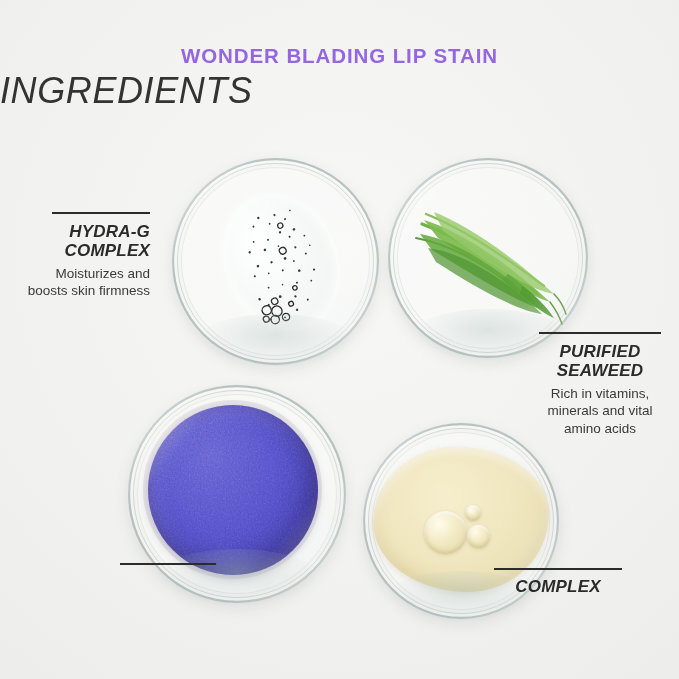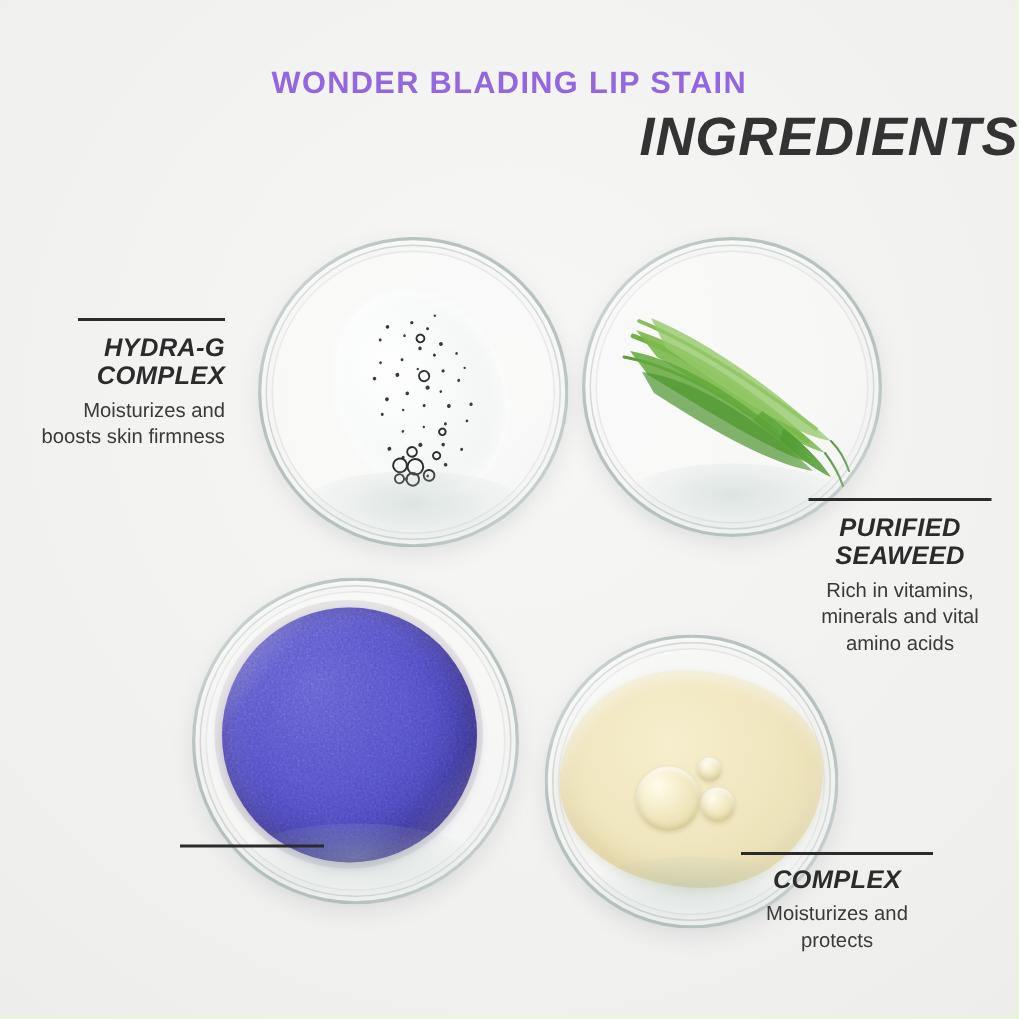--- a/index.html
+++ b/index.html
@@ -37,23 +37,23 @@
     font-weight: bold;
     letter-spacing: 0.9px;
     color: #9466e0;
     font-family: "Liberation Sans", sans-serif;
   }
   .title-main {
     position: absolute;
     top: 70px;
     left: 0;
     width: 679px;
-    text-align: right;
+    text-align: left;
     font-size: 36px;
-    font-weight: bold;
+    font-weight: normal;
     font-style: italic;
     letter-spacing: 0.6px;
     color: #333333;
     font-family: "Liberation Sans", sans-serif;
   }
 
   
   .dish {
     position: absolute;
     border-radius: 50%;
@@ -374,16 +374,15 @@
     <div class="desc">Moisturizes and boosts skin firmness</div>
   </div>
 
   <div class="callout" id="callout-dyes">
     <div class="rule"></div>
   </div>
 
   <div class="callout" id="callout-squalane">
     <div class="rule"></div>
     <div class="head">COMPLEX</div>
-    <div class="desc">Moisturizes and protects</div>
   </div>
 
 </div>
 
 </body></html>

